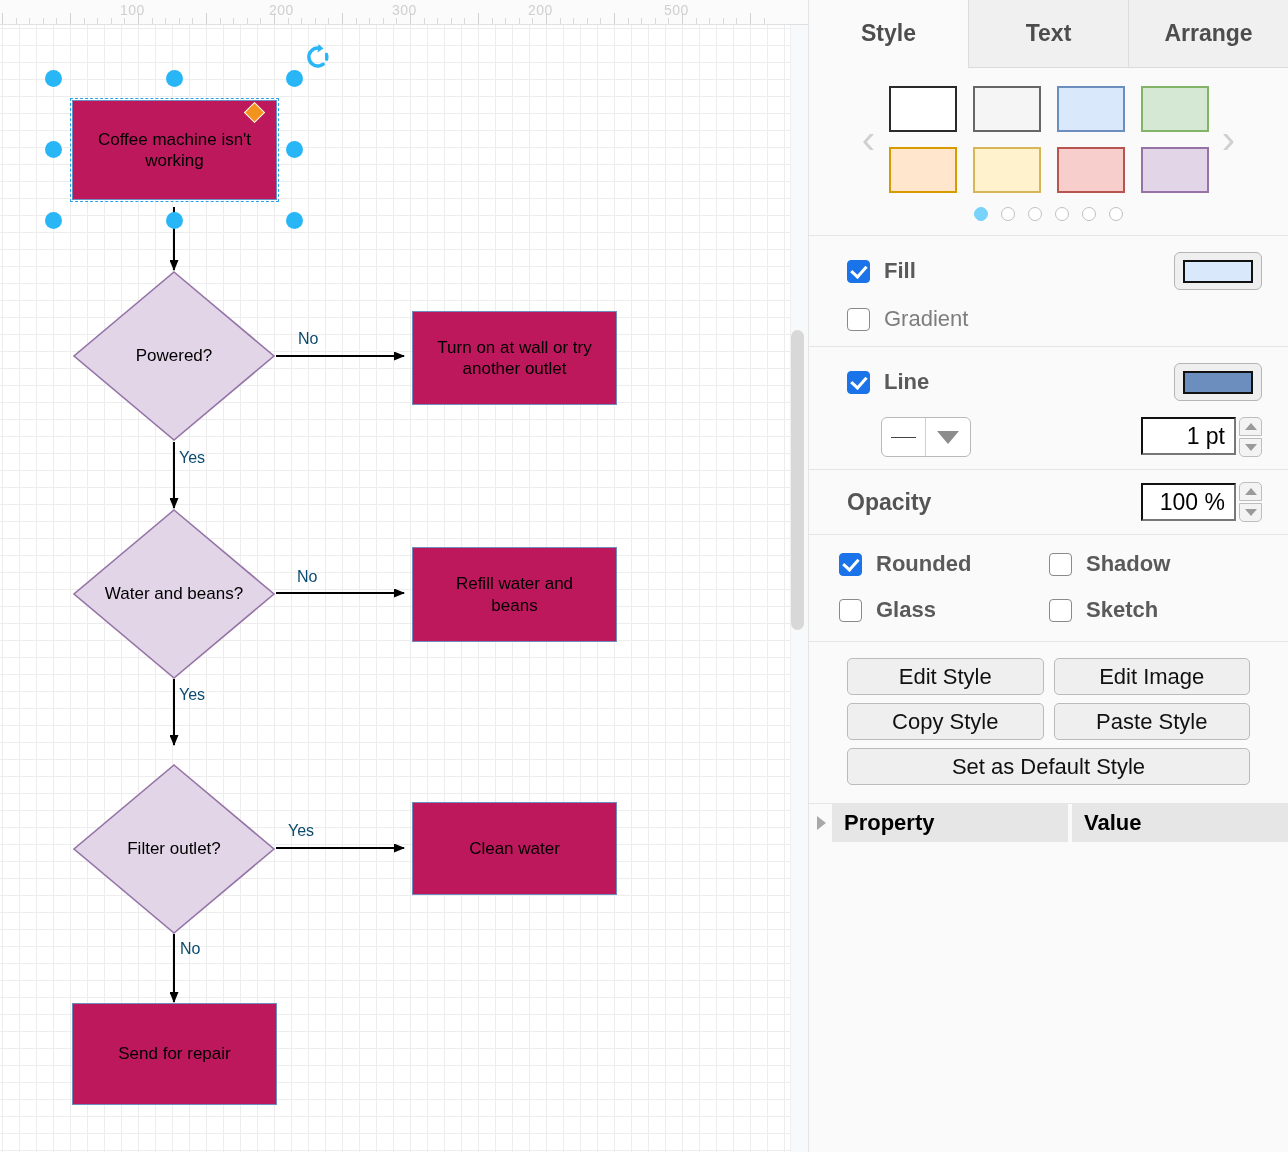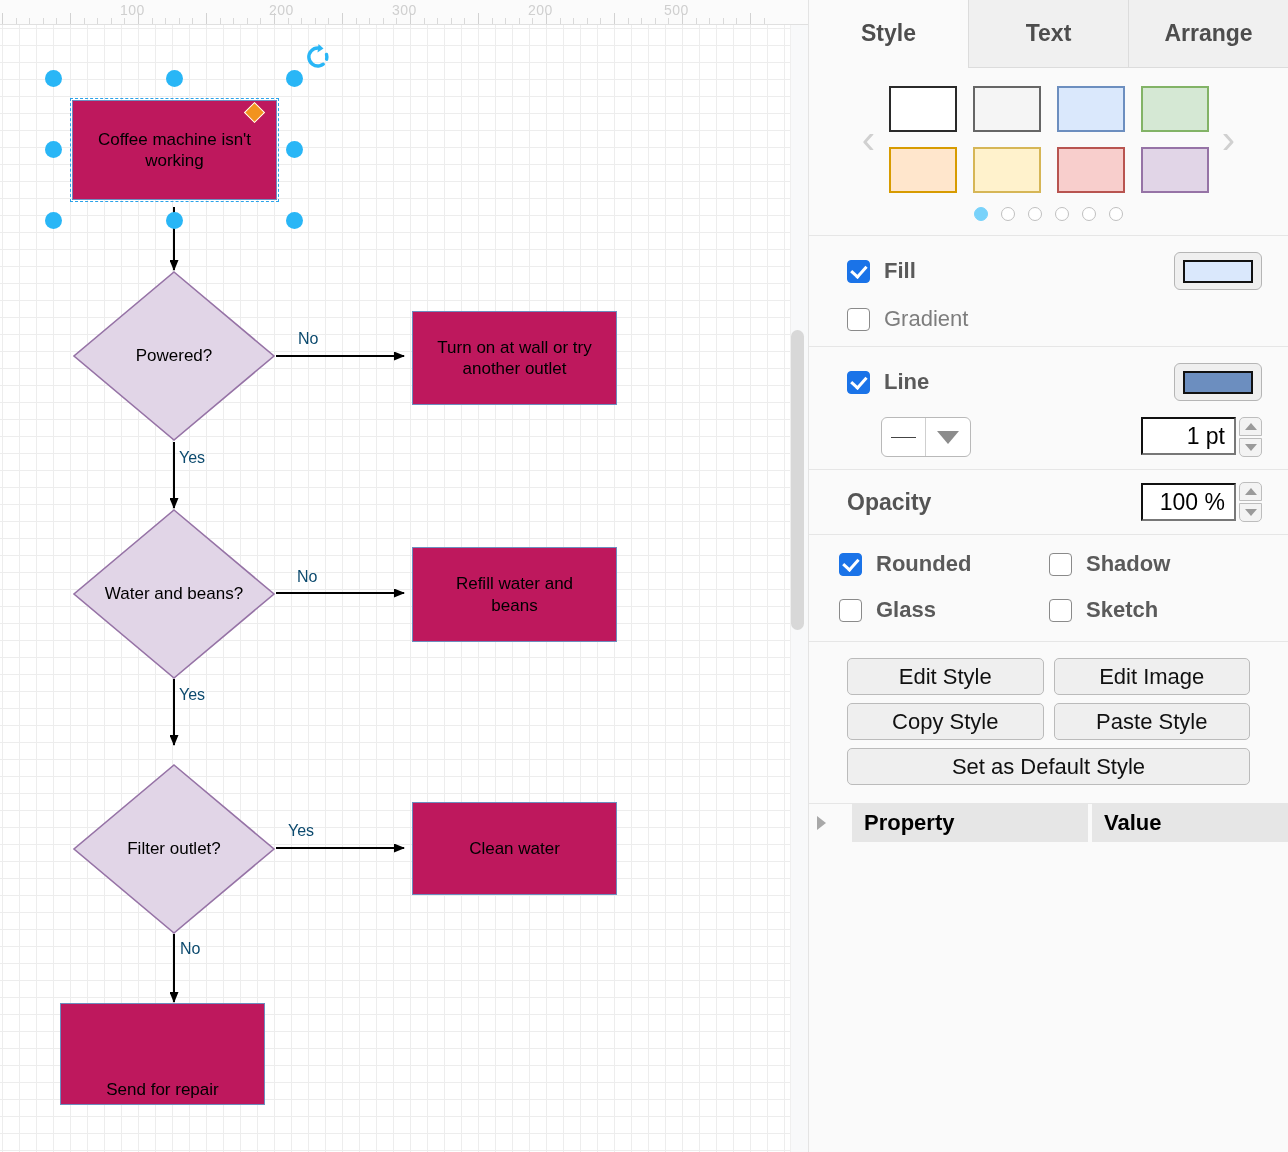--- a/index.html
+++ b/index.html
@@ -227,21 +227,21 @@
     height: 37px; background: #efefef; border: 1.5px solid #bbbbbb; border-radius: 5px;
     display: flex; align-items: center; justify-content: center;
     font-size: 22px; color: #111; cursor: pointer;
     font-family: "Liberation Sans", sans-serif;
   }
   .btn.wide { grid-column: 1 / span 2; }
 
   #prop-header { display: flex; align-items: stretch; height: 38px; background: #fafafa; padding-left: 8px; }
   .prop-cell {
     background: #e6e6e6; display: flex; align-items: center;
-    font-size: 22px; font-weight: bold; color: #000; margin-left: 20px;
+    font-size: 22px; font-weight: bold; color: #000;
   }
   #prop-col-name { width: 236px; padding-left: 12px; }
   #prop-col-value { flex: 1; margin-left: 4px; padding-left: 12px; }
   #prop-twisty {
     width: 0; height: 0; border-top: 7px solid transparent; border-bottom: 7px solid transparent;
     border-left: 9px solid #a8a8a8; align-self: center; margin-right: 6px;
   }
   #prop-body { height: 120px; background: #fafafa; }
 </style>
 </head>
@@ -390,21 +390,21 @@
         <svg class="diamond-svg" width="204" height="172" viewBox="0 0 204 172">
           <polygon points="102,2 202,86 102,170 2,86" fill="#e1d5e7" stroke="#9673a6" stroke-width="1.6"></polygon>
         </svg>
         <span class="diamond-label">Filter outlet?</span>
       </div>
 
       <div class="node box" style="left:412px;top:777px;width:205px;height:93px;">
         <span>Clean water</span>
       </div>
 
-      <div class="node box" style="left:60px;top:978px;width:205px;height:102px;align-items:flex-end;">
+      <div class="node box" style="left:72px;top:978px;width:205px;height:102px;">
         <span>Send for repair</span>
       </div>
 
       <div class="edge-label" style="left:298px;top:305px;">No</div>
       <div class="edge-label" style="left:179px;top:424px;">Yes</div>
       <div class="edge-label" style="left:297px;top:543px;">No</div>
       <div class="edge-label" style="left:179px;top:661px;">Yes</div>
       <div class="edge-label" style="left:288px;top:797px;">Yes</div>
       <div class="edge-label" style="left:180px;top:915px;">No</div>
     </div>

